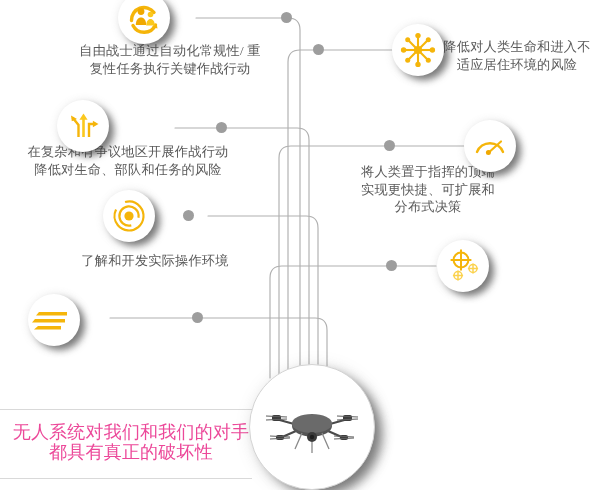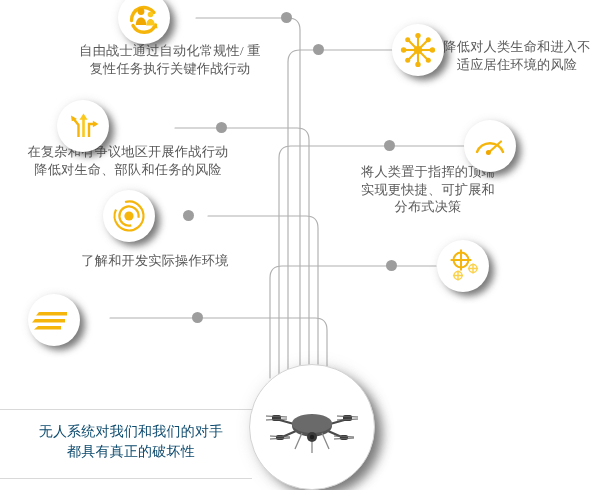--- a/index.html
+++ b/index.html
@@ -57,23 +57,23 @@
     position: absolute;
     color: #5a5a5a;
     font-size: 13.2px;
     line-height: 17.5px;
     letter-spacing: 0.2px;
     text-align: center;
     z-index: 4;
     white-space: pre-line;
   }
   .txt.summary {
-    font-size: 14px;
+    font-size: 18px;
     line-height: 20px;
-    color: #0c4a6e;
+    color: #ec4899;
   }
 
   
   #hub {
     position: absolute;
     left: 249px;
     top: 364px;
     width: 124px;
     height: 124px;
     border-radius: 50%;

